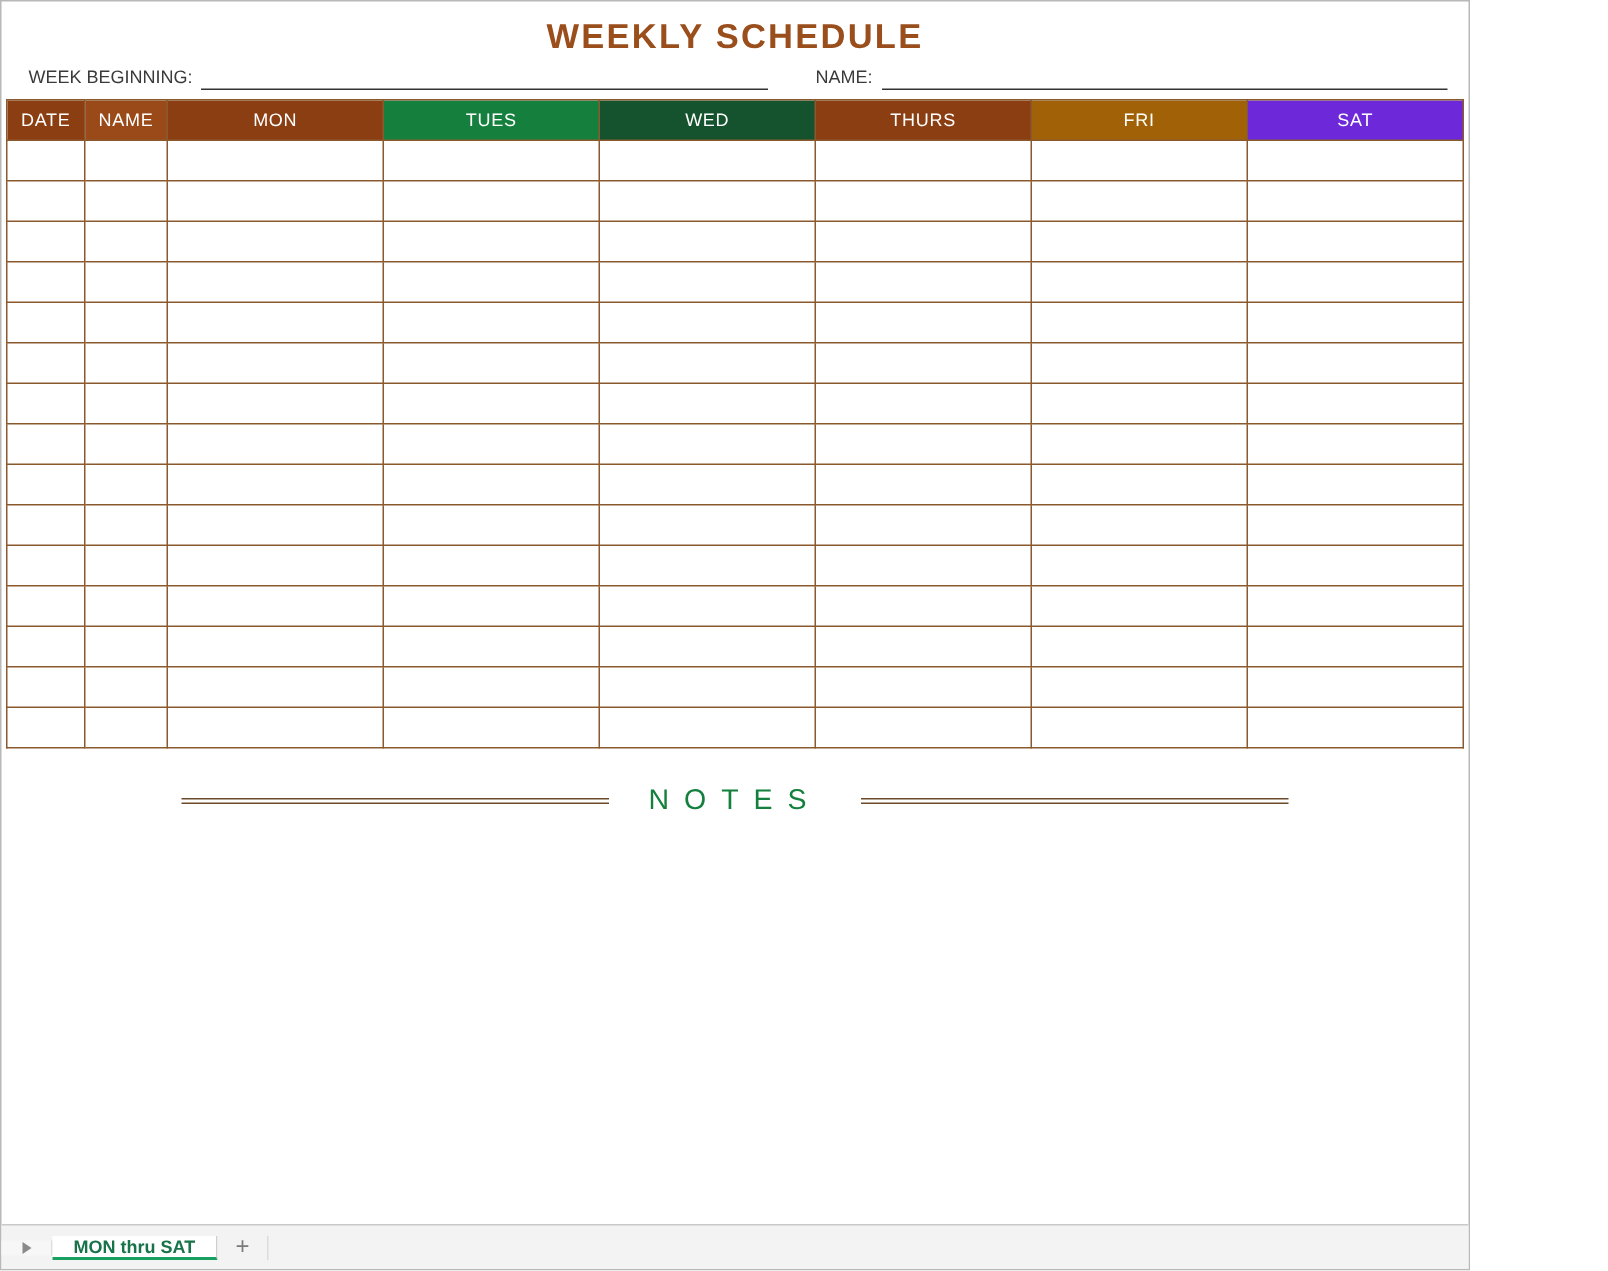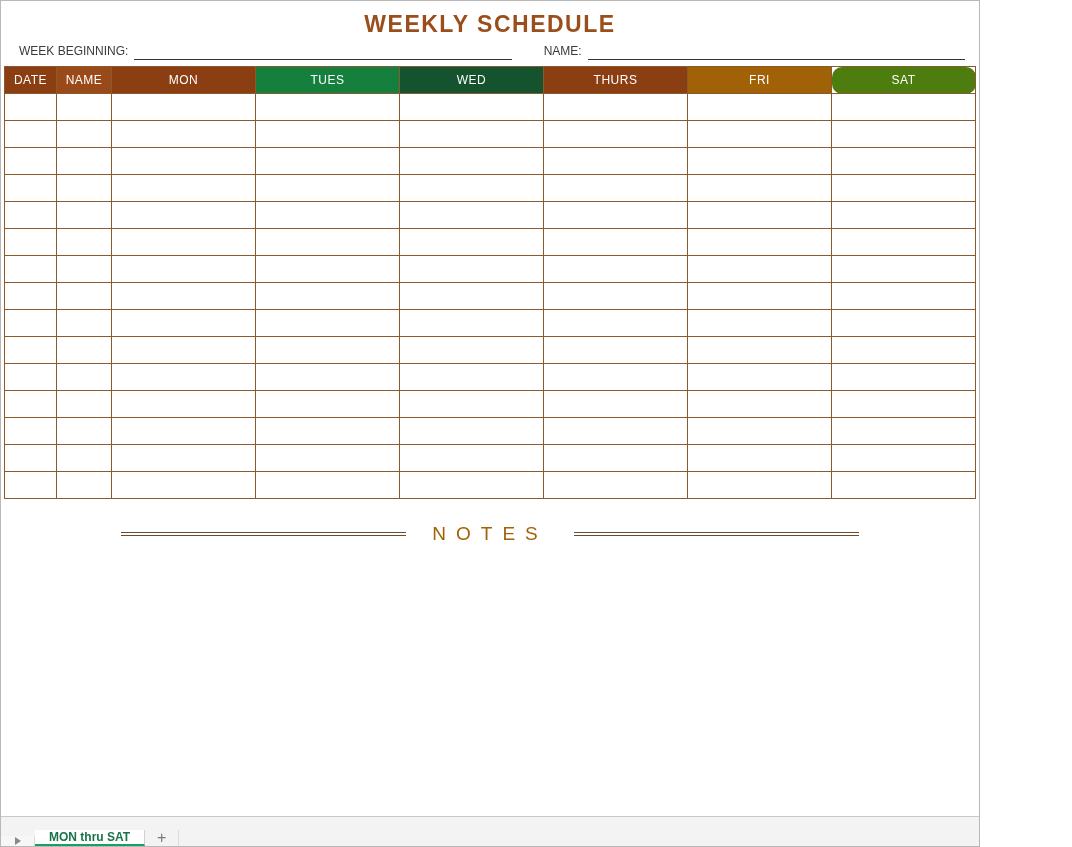--- a/index.html
+++ b/index.html
@@ -67,51 +67,51 @@
     height: 27px;
   }
   .col-date   { width: 52px; }
   .col-hours  { width: 55px; }
   .col-day    { width: auto; }
   .hdr-dark      { background: #8a3e12; }
   .hdr-darkalt   { background: #9a4a18; }
   .hdr-orange1   { background: #15803d; }
   .hdr-orange2   { background: #14532d; }
   .hdr-orange3   { background: #a16207; }
-  .hdr-orange4   { background: #4d7c0f; border-radius: 10px; }
+  .hdr-orange4   { background: #6d28d9; }
 
   .notes-header {
     display: flex;
     align-items: center;
     margin: 24px 120px 0 120px;
   }
   .notes-rule {
     flex: 1 1 auto;
     height: 0;
     border-top: 1px solid #6d4a2a;
     border-bottom: 1px solid #6d4a2a;
     padding: 1px 0;
   }
   .notes-label {
     padding: 0 26px;
     font-size: 19px;
     letter-spacing: 10px;
-    color: #a16207;
+    color: #15803d;
     font-weight: 500;
   }
 
   
   .tabbar {
     position: absolute;
     left: 0; right: 0; bottom: 0;
     height: 30px;
     background: #f3f3f3;
     border-top: 1px solid #c9c9c9;
     display: flex;
-    align-items: flex-end;
+    align-items: center;
   }
   .tab-nav {
     width: 34px;
     display: flex;
     align-items: center;
     justify-content: center;
     border-right: 1px solid #dcdcdc;
     background: #f7f7f7;
     color: #8a8a8a;
     font-size: 11px;

